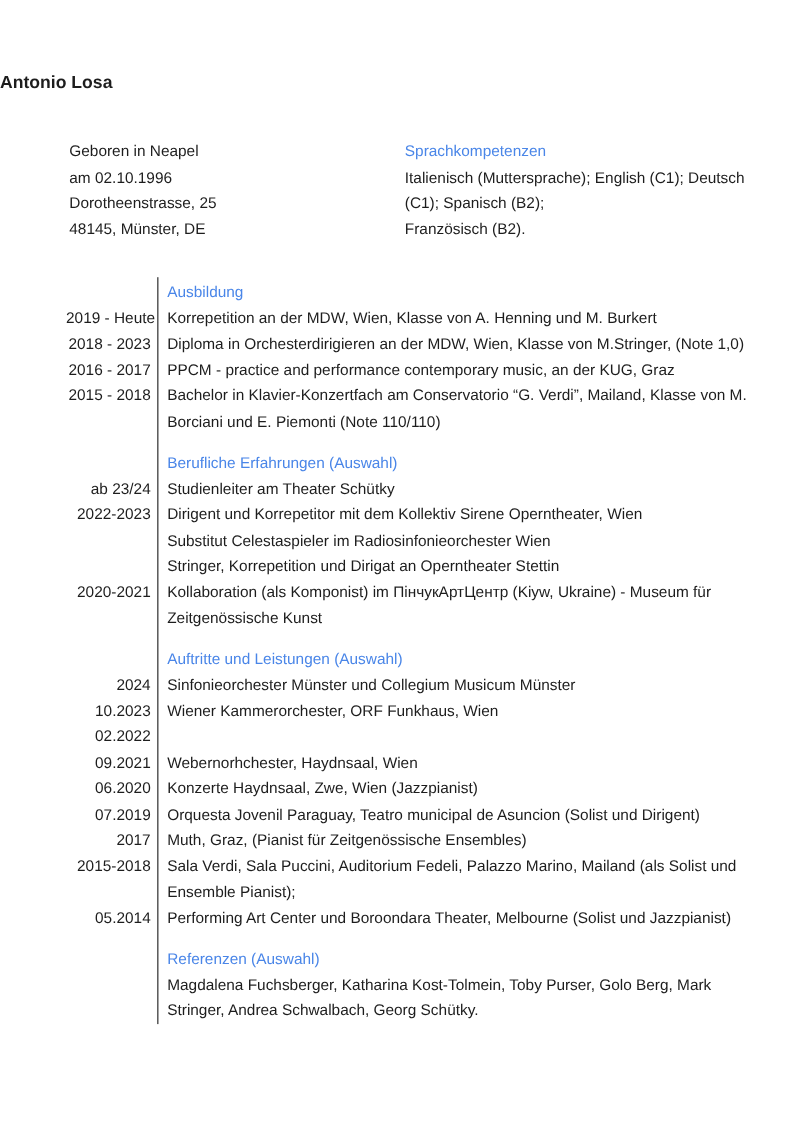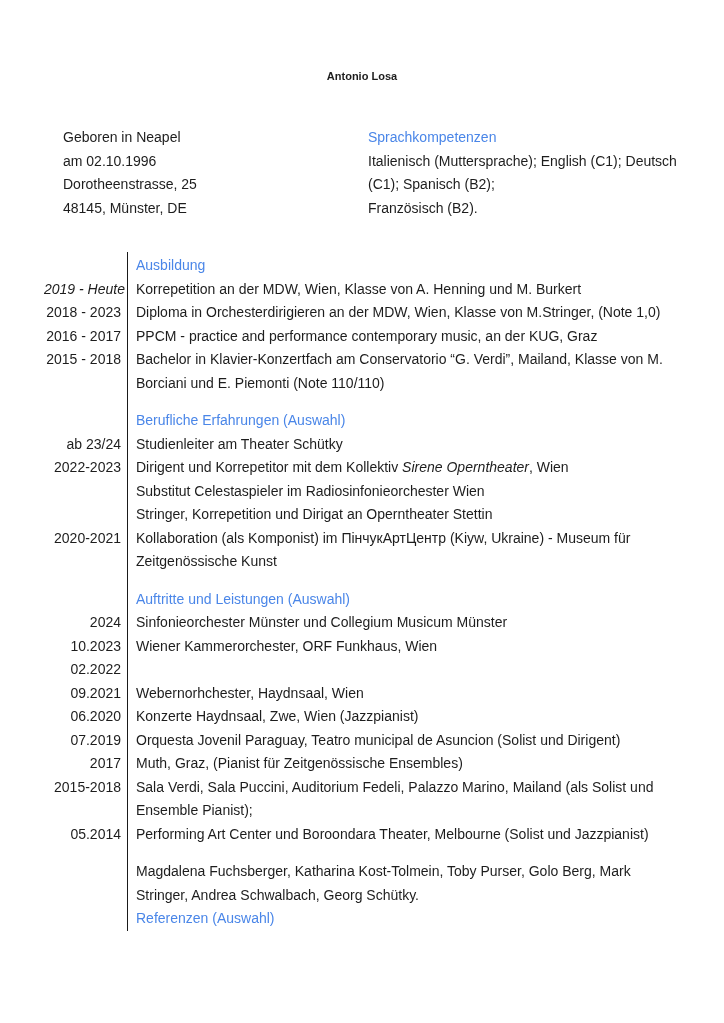--- a/index.html
+++ b/index.html
@@ -13,60 +13,59 @@
     font-size: 14px;
     line-height: 23.5px;
     color: var(--ink, #1d1d1d);
     overflow: hidden;
   }
   .title {
     position: absolute;
     top: 64px;
     left: 0;
     width: 100%;
-    text-align: center;
-    font-size: 11px;
+    font-size: 16px;
     font-weight: 700;
     line-height: 24px;
     margin: 0;
   }
   .info {
     position: absolute;
     top: 126px;
     left: 63px;
     right: 16px;
     display: grid;
     grid-template-columns: 305px 1fr;
   }
   .sec-heading {
     color: var(--accent, #4a86e8);
     font-weight: 400;
   }
   .sections {
     position: absolute;
     top: 254px;
-    left: 44px;
+    left: 60px;
     width: 650px;
   }
   .vline {
     position: absolute;
     left: 83px;
     top: -2px;
     bottom: 0;
     width: 1px;
     background: #1a1a1a;
   }
   .section:not(:last-child) { margin-bottom: 14px; }
   .row {
     display: grid;
     grid-template-columns: 77px 1fr;
     column-gap: 15px;
   }
   .date { text-align: right; white-space: nowrap; }
-  .italic { font-style: italic; }
+  .italic { }
   .content { max-width: 545px; padding-right: 4px; }
 </style>
 </head>
 <body>
 
 <div class="page">
   <h1 class="title">Antonio Losa</h1>
 
   <div class="info">
     <div id="personal">
@@ -171,21 +170,21 @@
           <div class="content"><span>Sala Verdi, Sala Puccini, Auditorium Fedeli, Palazzo Marino, Mailand (als Solist und Ensemble Pianist);</span></div>
         </div>
         <div class="row">
           <div class="date">05.2014</div>
           <div class="content"><span>Performing Art Center und Boroondara Theater, Melbourne (Solist und Jazzpianist)</span></div>
         </div>
       </section>
       <section class="section">
         <div class="row">
           <div class="date"></div>
-          <div class="content"><span>Magdalena Fuchsberger, Katharina Kost-Tolmein, Toby Purser, Golo Berg, Mark Stringer, Andrea Schwalbach, Georg Schütky.</span></div>
+          <div class="content sec-heading">Referenzen (Auswahl)</div>
         </div>
         <div class="row">
           <div class="date"></div>
-          <div class="content sec-heading">Referenzen (Auswahl)</div>
+          <div class="content"><span>Magdalena Fuchsberger, Katharina Kost-Tolmein, Toby Purser, Golo Berg, Mark Stringer, Andrea Schwalbach, Georg Schütky.</span></div>
         </div>
       </section>
     </div>
 </div>
 
 </body></html>

